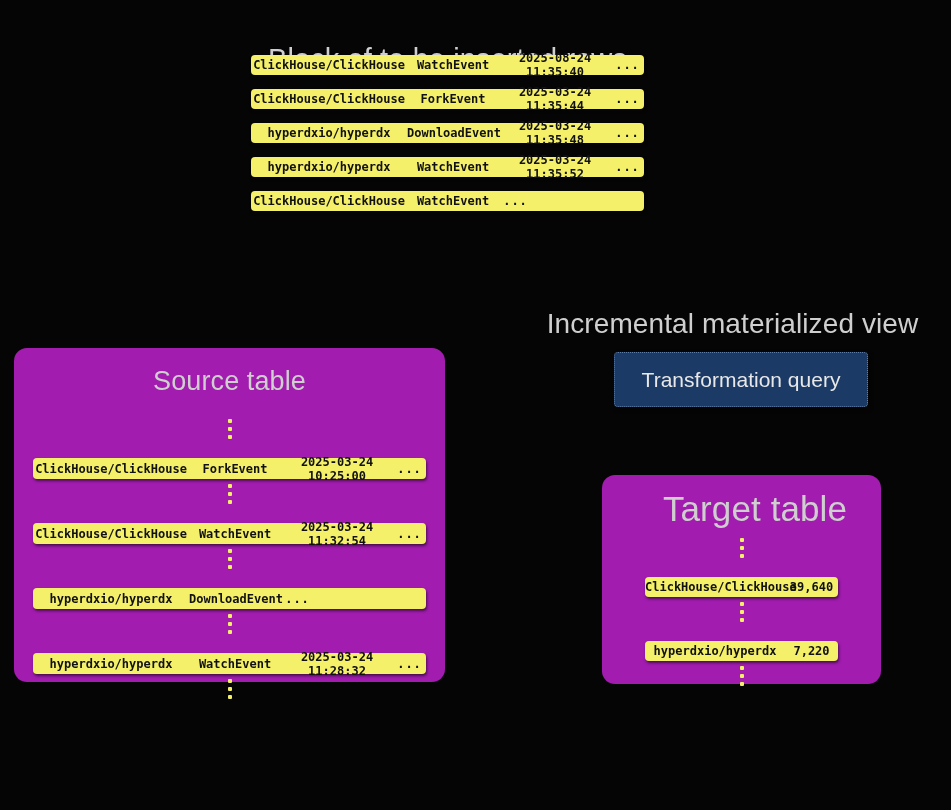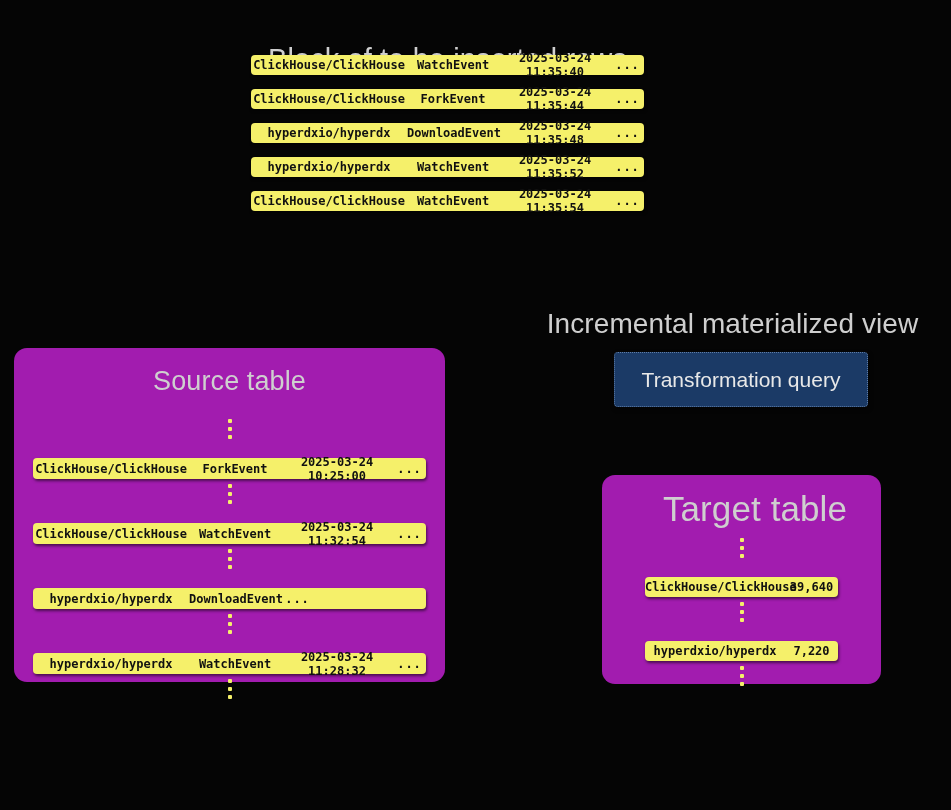--- a/index.html
+++ b/index.html
@@ -164,21 +164,21 @@
 </style>
 </head>
 <body>
 
 <div class="heading" id="insert-title" style="left:251px; top:1px; width:393px;margin-top:42px;">Block of to be inserted rows</div>
 
 <div id="insert-block">
     <div class="mono-row">
       <span class="c-repo">ClickHouse/ClickHouse</span>
       <span class="c-event">WatchEvent</span>
-      <span class="c-ts">2025-03-24 11:35:40</span>
+      <span class="c-ts">2025-08-24 11:35:40</span>
       <span class="c-ell">...</span>
     </div>
     <div class="mono-row">
       <span class="c-repo">ClickHouse/ClickHouse</span>
       <span class="c-event">ForkEvent</span>
       <span class="c-ts">2025-03-24 11:35:44</span>
       <span class="c-ell">...</span>
     </div>
     <div class="mono-row">
       <span class="c-repo">hyperdxio/hyperdx</span>
@@ -188,21 +188,20 @@
     </div>
     <div class="mono-row">
       <span class="c-repo">hyperdxio/hyperdx</span>
       <span class="c-event">WatchEvent</span>
       <span class="c-ts">2025-03-24 11:35:52</span>
       <span class="c-ell">...</span>
     </div>
     <div class="mono-row">
       <span class="c-repo">ClickHouse/ClickHouse</span>
       <span class="c-event">WatchEvent</span>
-      <span class="c-ts">2025-03-24 11:35:54</span>
       <span class="c-ell">...</span>
     </div>
   </div>
 
 <div class="card" id="source-card">
   <div class="heading" id="source-title">Source table</div>
   <div id="source-rows">
       <div class="dots">
         <i></i>
         <i></i>

